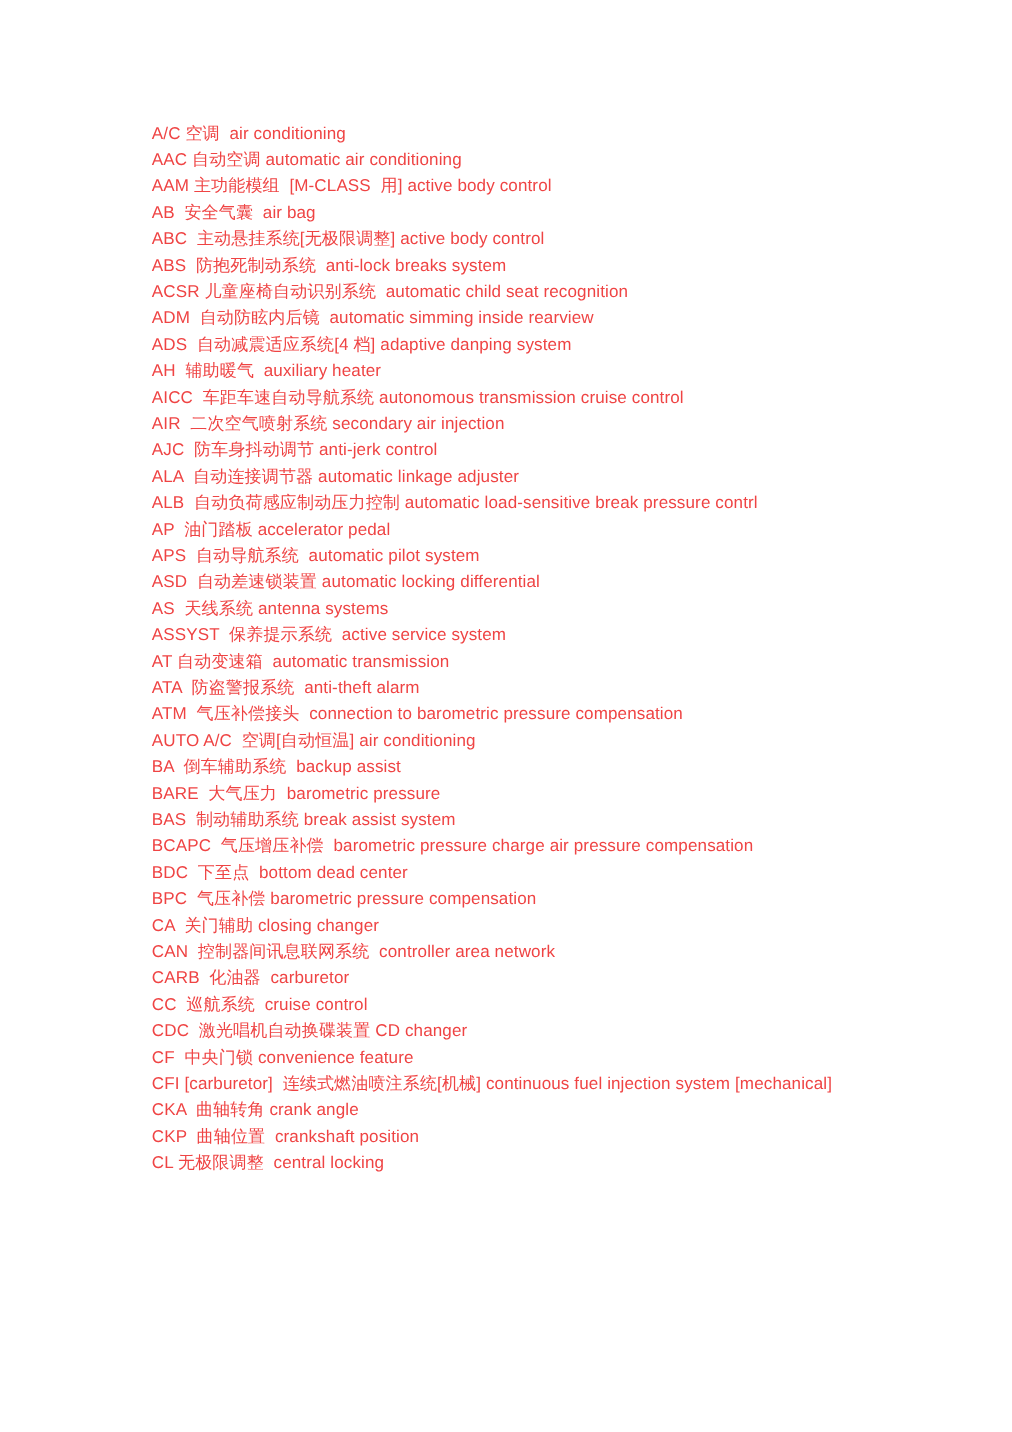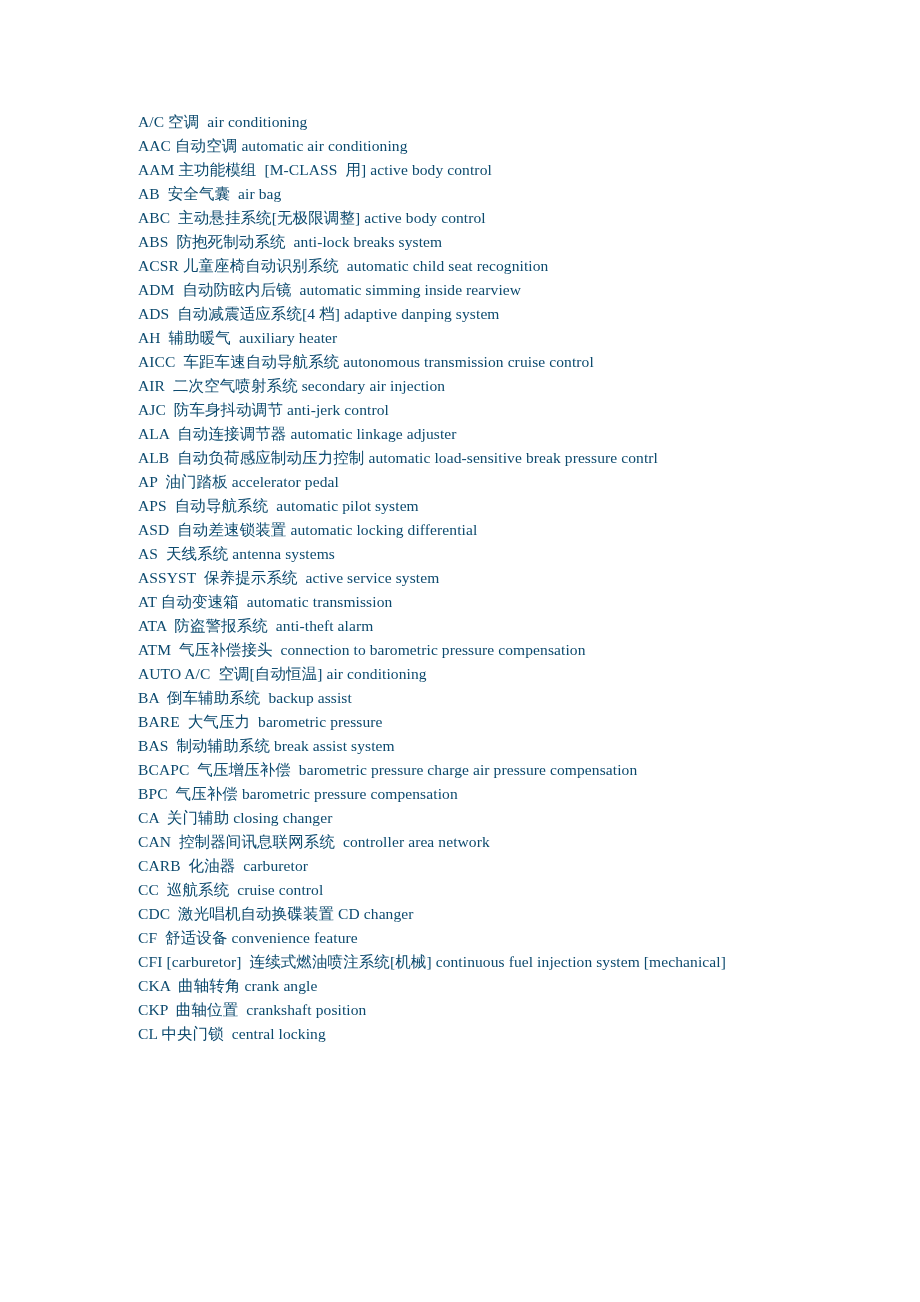--- a/index.html
+++ b/index.html
@@ -16,24 +16,24 @@
     overflow: hidden;
     box-sizing: border-box;
   }
   .glossary {
     position: absolute;
     left: 138px;
     top: 110px;
     width: 760px;
   }
   .entry {
-    font-family: Liberation Serif, serif;
+    font-family: Liberation Sans, sans-serif;
     font-size: 15.5px;
     line-height: 24px;
-    color: #0c4a6e;
+    color: #ef4444;
     white-space: pre;
     letter-spacing: 0.1px;
     -webkit-font-smoothing: antialiased;
   }
 </style>
 </head>
 <body>
 
 <div class="page">
   <div class="glossary">
@@ -58,25 +58,26 @@
     <div class="entry">AS  天线系统 antenna systems</div>
     <div class="entry">ASSYST  保养提示系统  active service system</div>
     <div class="entry">AT 自动变速箱  automatic transmission</div>
     <div class="entry">ATA  防盗警报系统  anti-theft alarm</div>
     <div class="entry">ATM  气压补偿接头  connection to barometric pressure compensation</div>
     <div class="entry">AUTO A/C  空调[自动恒温] air conditioning</div>
     <div class="entry">BA  倒车辅助系统  backup assist</div>
     <div class="entry">BARE  大气压力  barometric pressure</div>
     <div class="entry">BAS  制动辅助系统 break assist system</div>
     <div class="entry">BCAPC  气压增压补偿  barometric pressure charge air pressure compensation</div>
+    <div class="entry">BDC  下至点  bottom dead center</div>
     <div class="entry">BPC  气压补偿 barometric pressure compensation</div>
     <div class="entry">CA  关门辅助 closing changer</div>
     <div class="entry">CAN  控制器间讯息联网系统  controller area network</div>
     <div class="entry">CARB  化油器  carburetor</div>
     <div class="entry">CC  巡航系统  cruise control</div>
     <div class="entry">CDC  激光唱机自动换碟装置 CD changer</div>
-    <div class="entry">CF  舒适设备 convenience feature</div>
+    <div class="entry">CF  中央门锁 convenience feature</div>
     <div class="entry">CFI [carburetor]  连续式燃油喷注系统[机械] continuous fuel injection system [mechanical]</div>
     <div class="entry">CKA  曲轴转角 crank angle</div>
     <div class="entry">CKP  曲轴位置  crankshaft position</div>
-    <div class="entry">CL 中央门锁  central locking</div>
+    <div class="entry">CL 无极限调整  central locking</div>
   </div>
 </div>
 
 </body></html>

